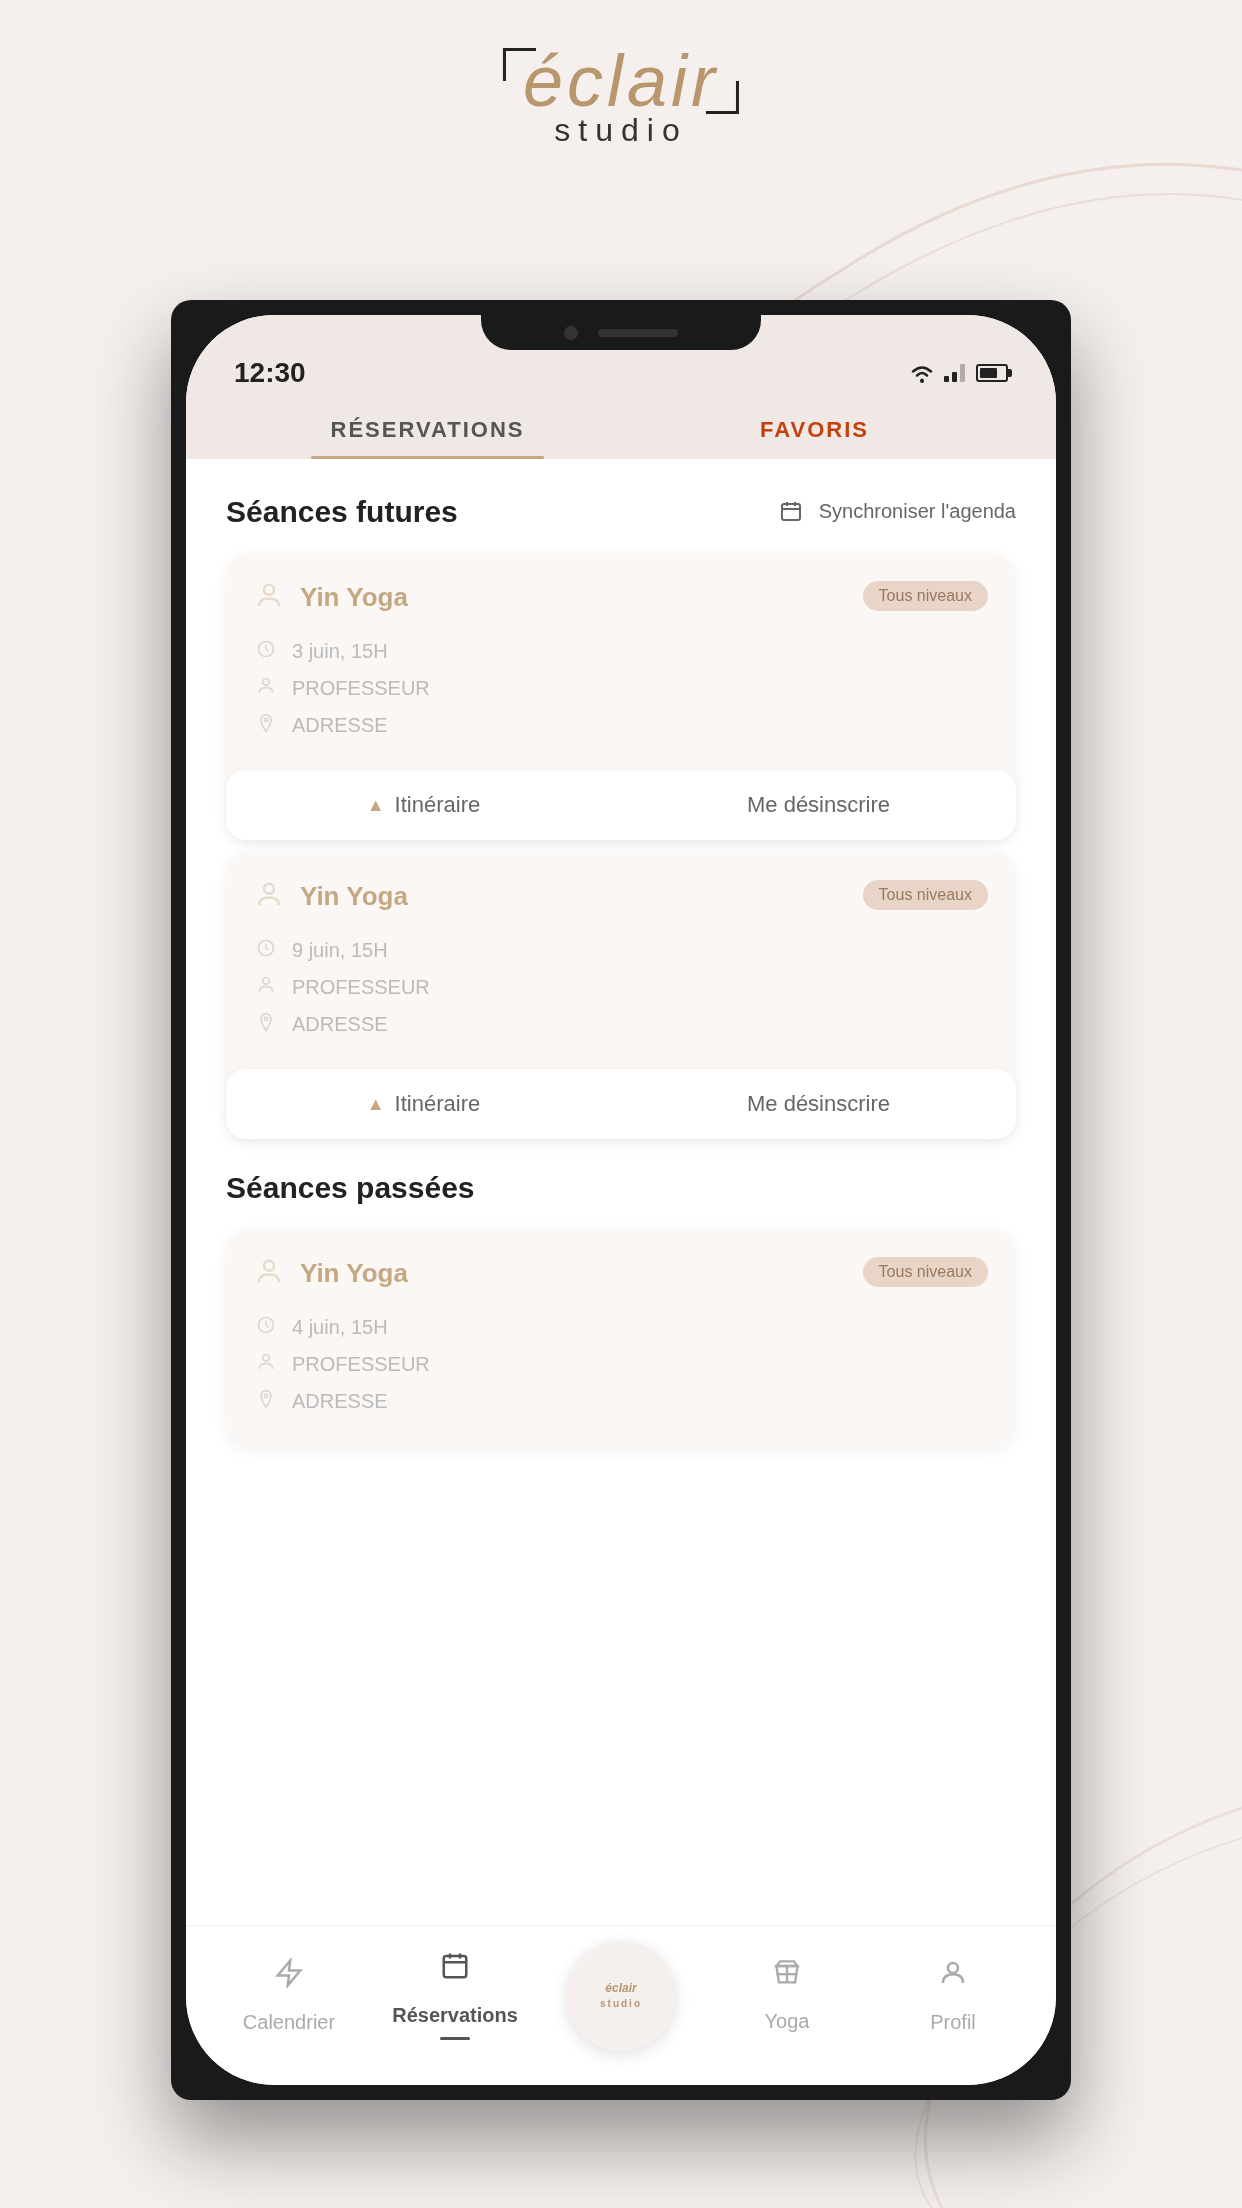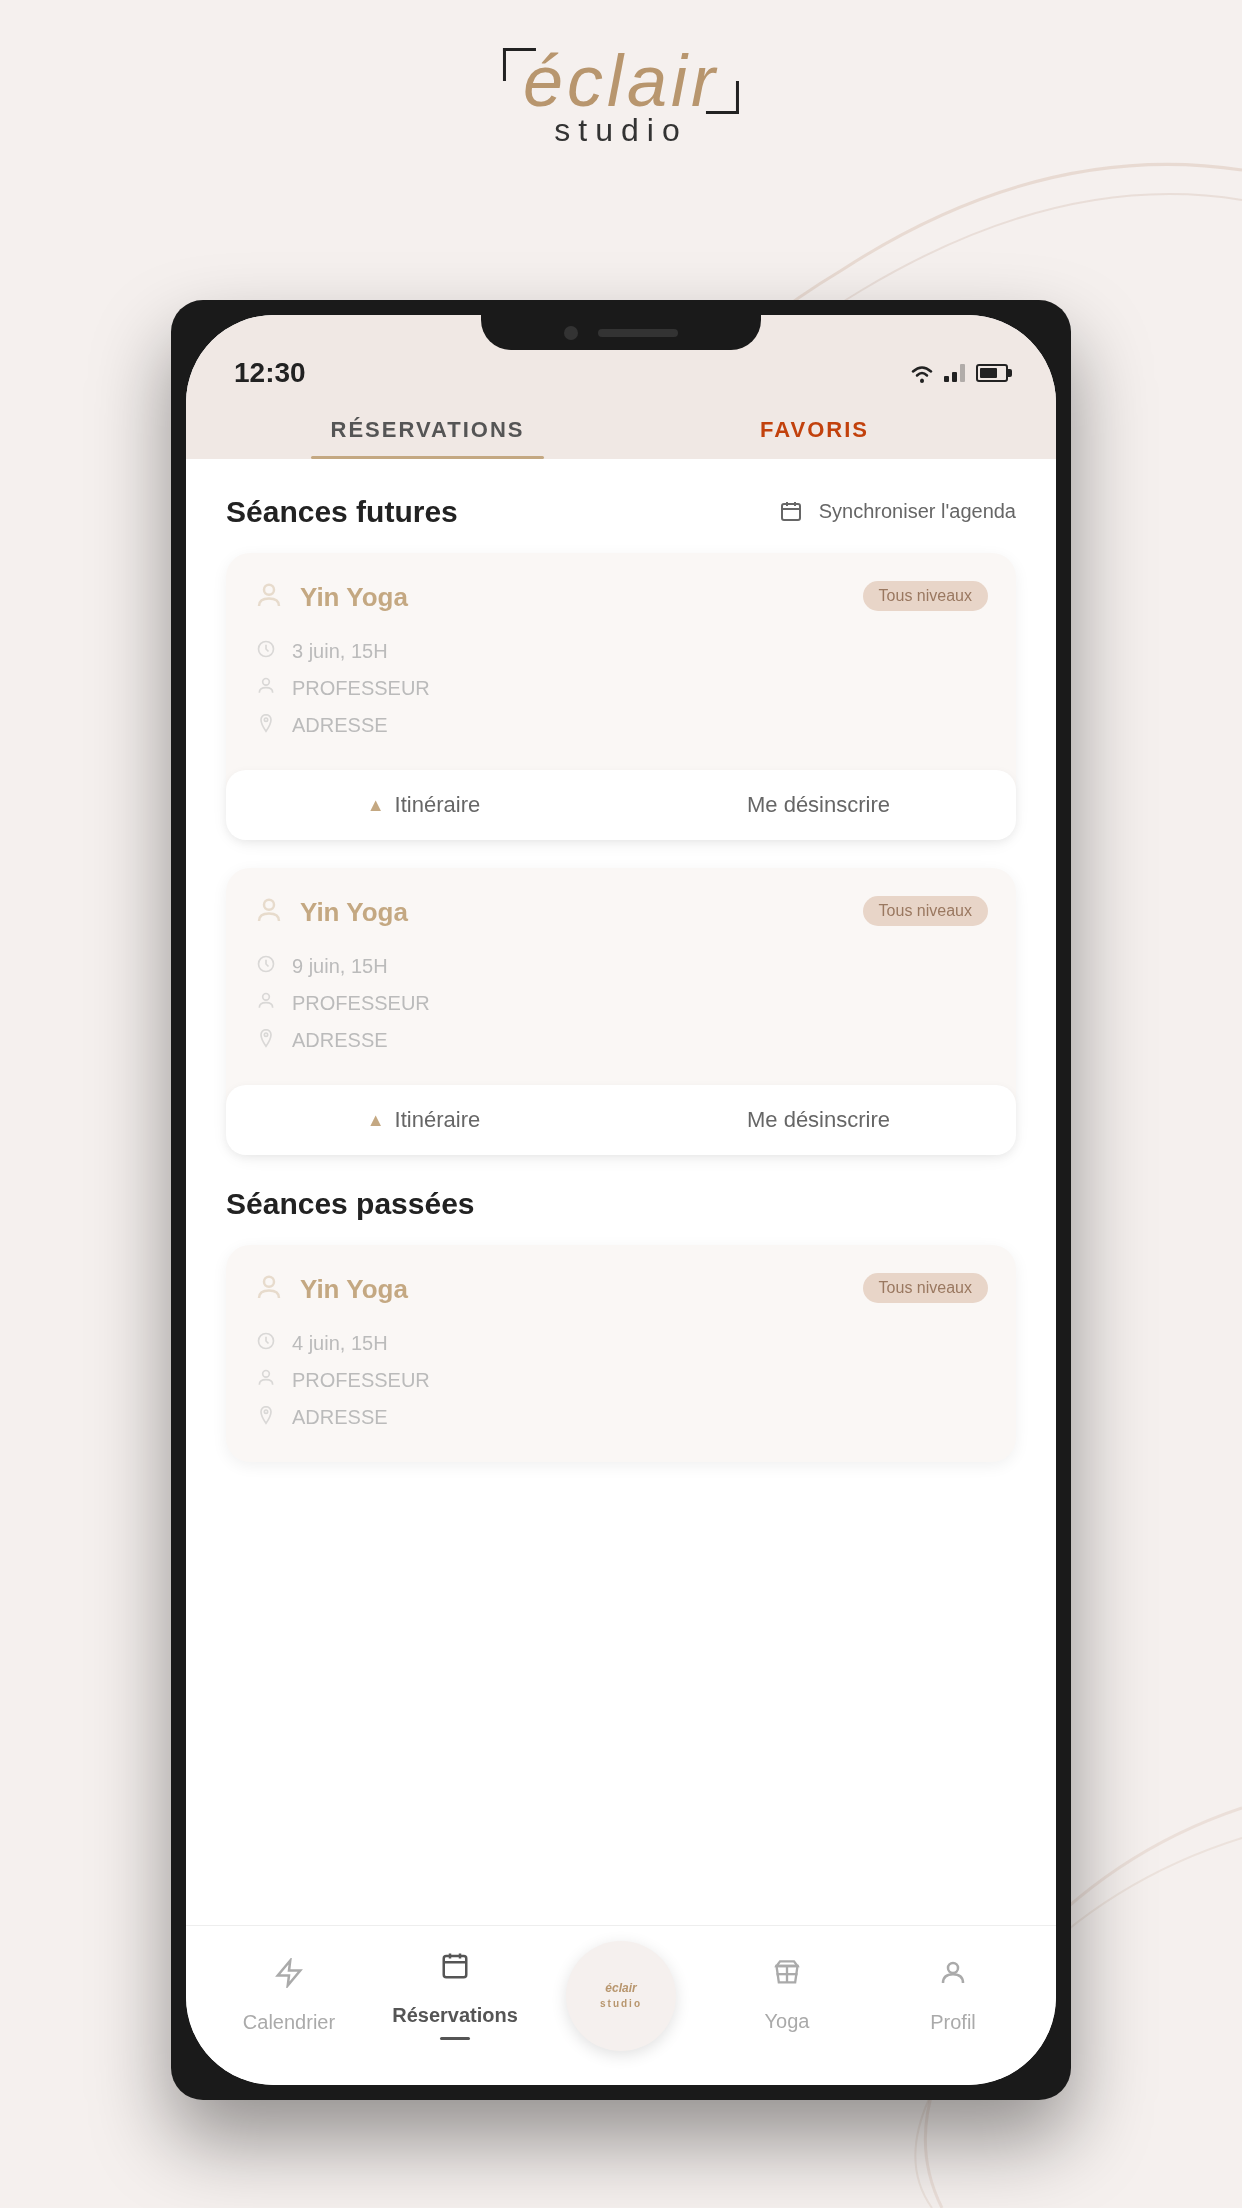--- a/index.html
+++ b/index.html
@@ -60,21 +60,21 @@
 
     
     .phone-frame {
       position: absolute;
       top: 300px;
       left: 50%;
       transform: translateX(-50%);
       width: 900px;
       height: 1800px;
       background: #1a1a1a;
-      border-radius: 32px;
+      border-radius: 20px;
       padding: 15px;
       box-shadow: 0 40px 80px rgba(0,0,0,0.4);
       z-index: 5;
     }
     .phone-screen {
       width: 100%;
       height: 100%;
       background: #fff;
       border-radius: 88px;
       overflow: hidden;
@@ -232,21 +232,21 @@
 
     
     .session-card {
       background: #faf7f5;
       border-radius: 24px;
       padding: 28px 28px 0;
       margin-bottom: 0;
       box-shadow: 0 4px 16px rgba(0,0,0,0.06);
     }
     .card-wrapper {
-      margin-bottom: 28px;
+      margin-bottom: 12px;
     }
     .session-header {
       display: flex;
       justify-content: space-between;
       align-items: flex-start;
       margin-bottom: 18px;
     }
     .session-title-row {
       display: flex;
       align-items: center;

